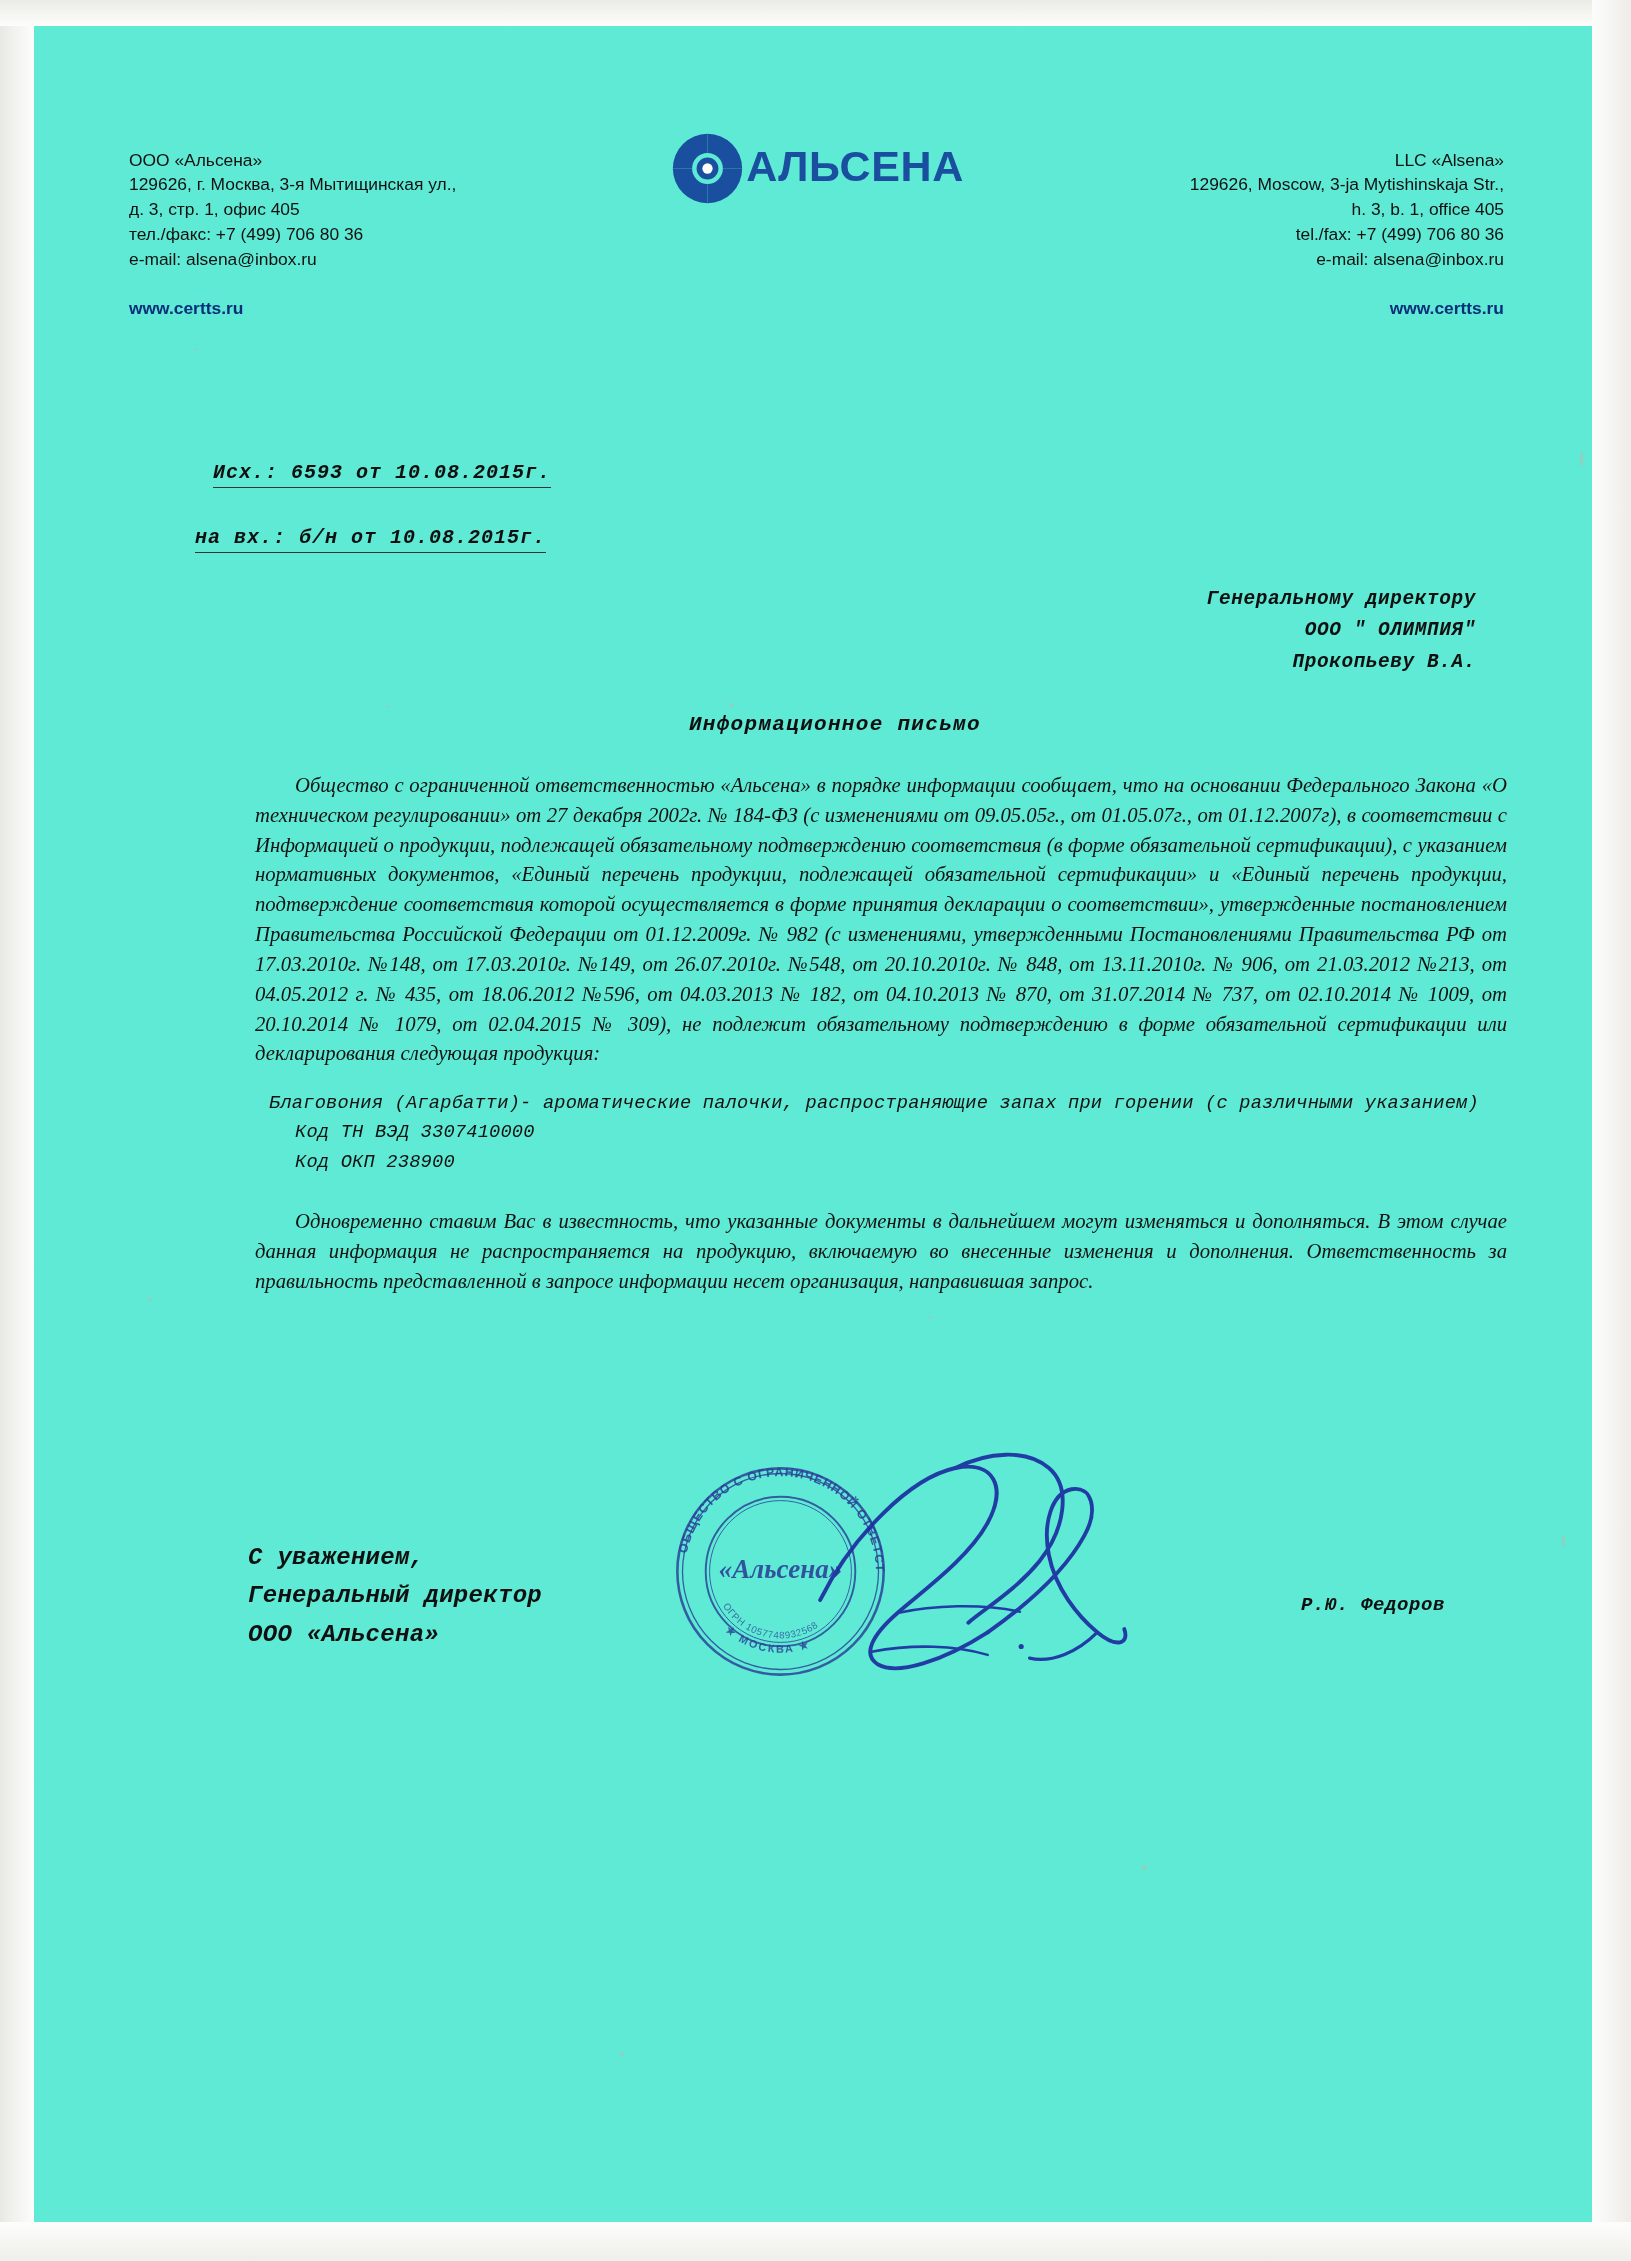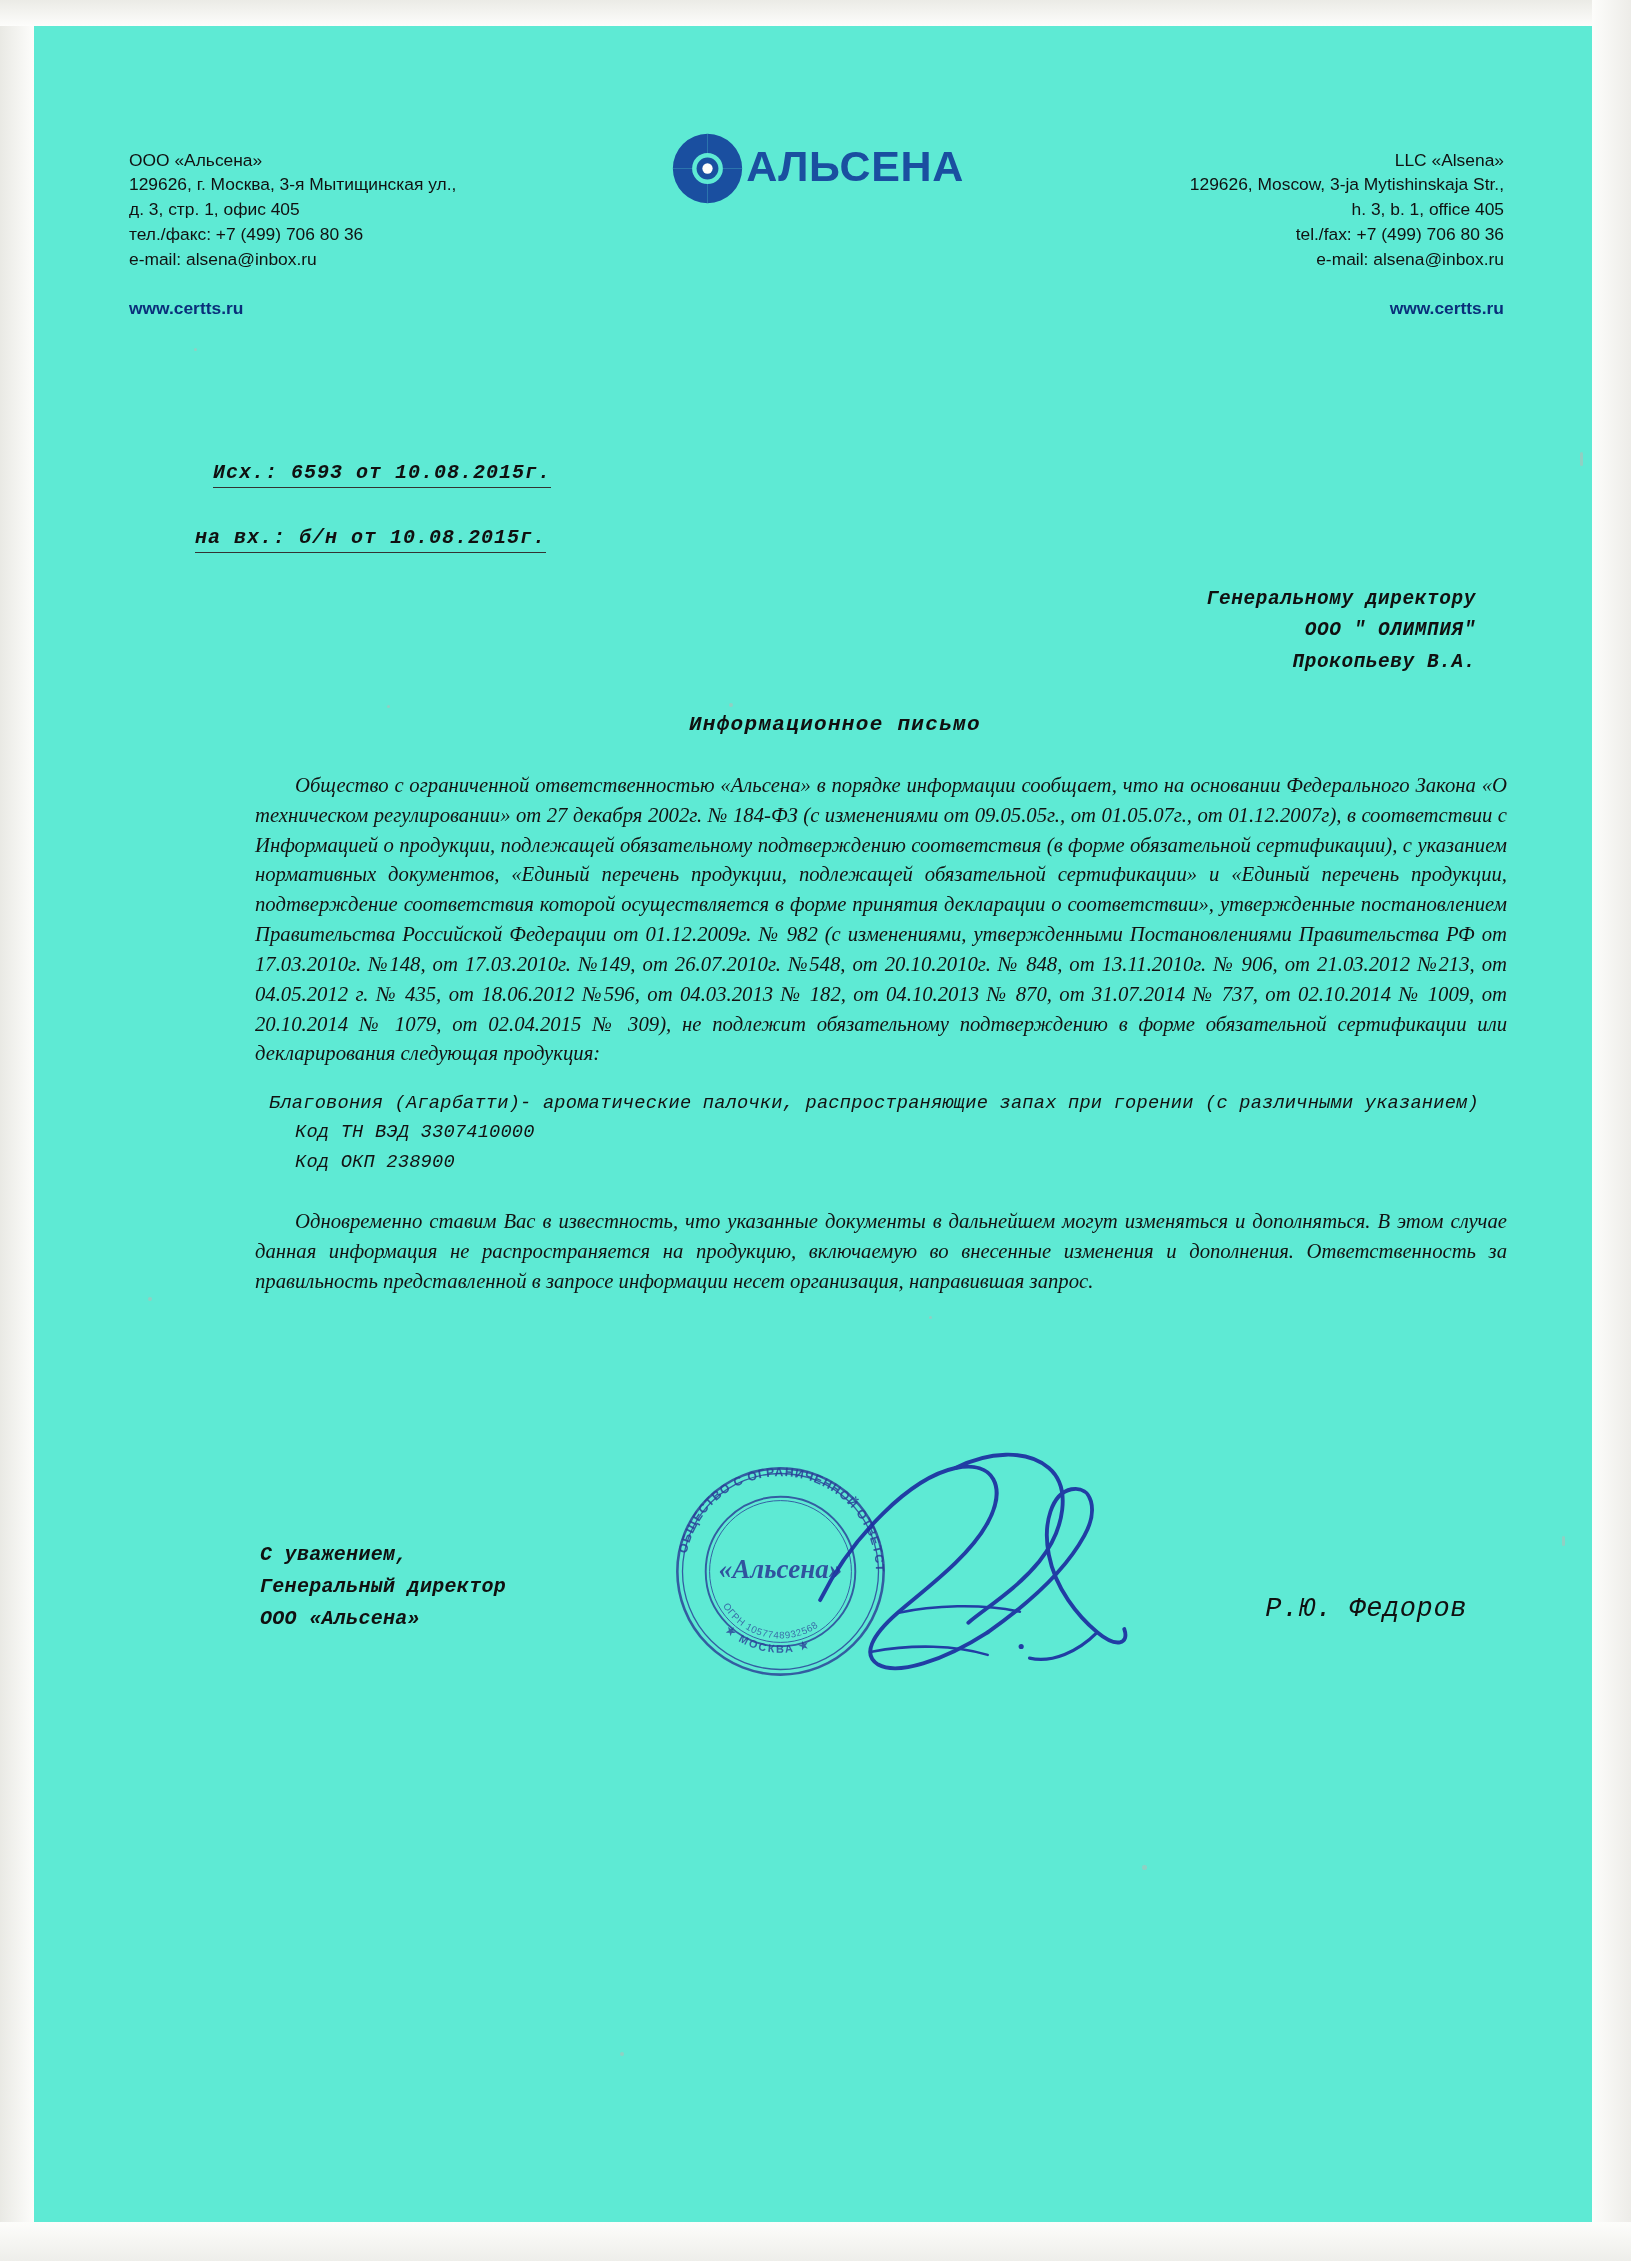--- a/index.html
+++ b/index.html
@@ -169,34 +169,33 @@
   .para-gap { height: 11.6px; }
 
   
   .signature {
     position: absolute;
     left: 248px;
     top: 1539px;
     font-family: "Liberation Mono", monospace;
     font-weight: bold;
     font-style: italic;
-    font-size: 20px;
+    font-size: 24px;
     line-height: 1.6;
     letter-spacing: 0.3px;
     color: #101010;
-    margin-left: 12px;
   }
   .signer-name {
     position: absolute;
-    right: 164px;
+    right: 186px;
     top: 1594px;
     font-family: "Liberation Mono", monospace;
-    font-weight: normal;
-    font-style: italic;
-    font-size: 27px;
+    font-weight: bold;
+    font-style: italic;
+    font-size: 19px;
     letter-spacing: 0.6px;
     color: #101010;
   }
 
   
   .stamp {
     position: absolute;
     left: 658px;
     top: 1449px;
     width: 245px;

